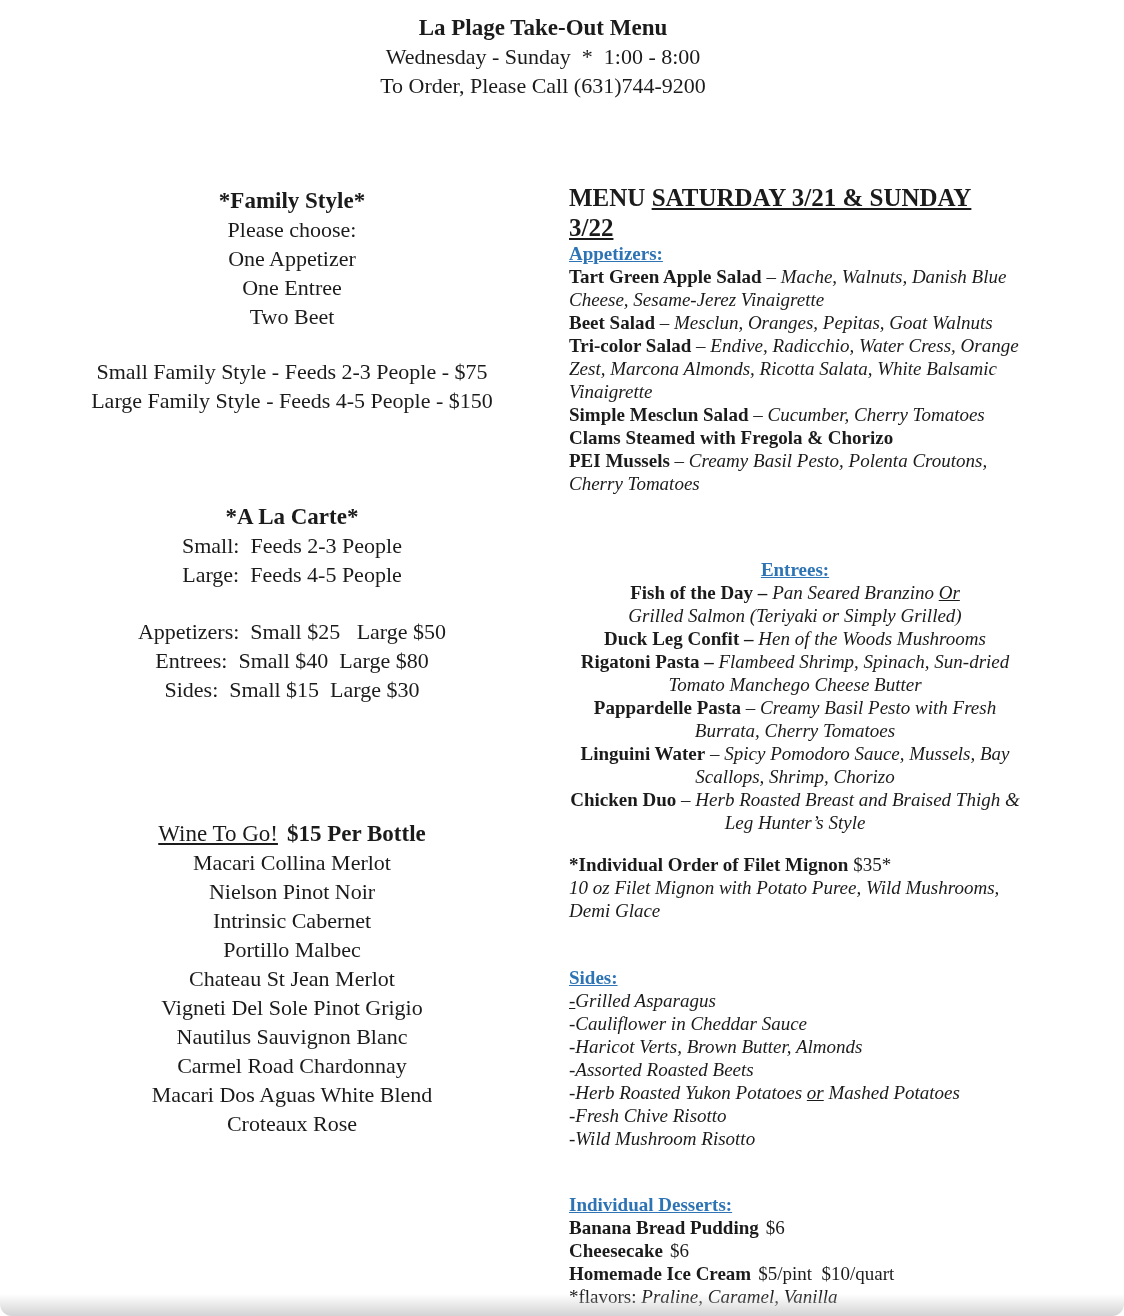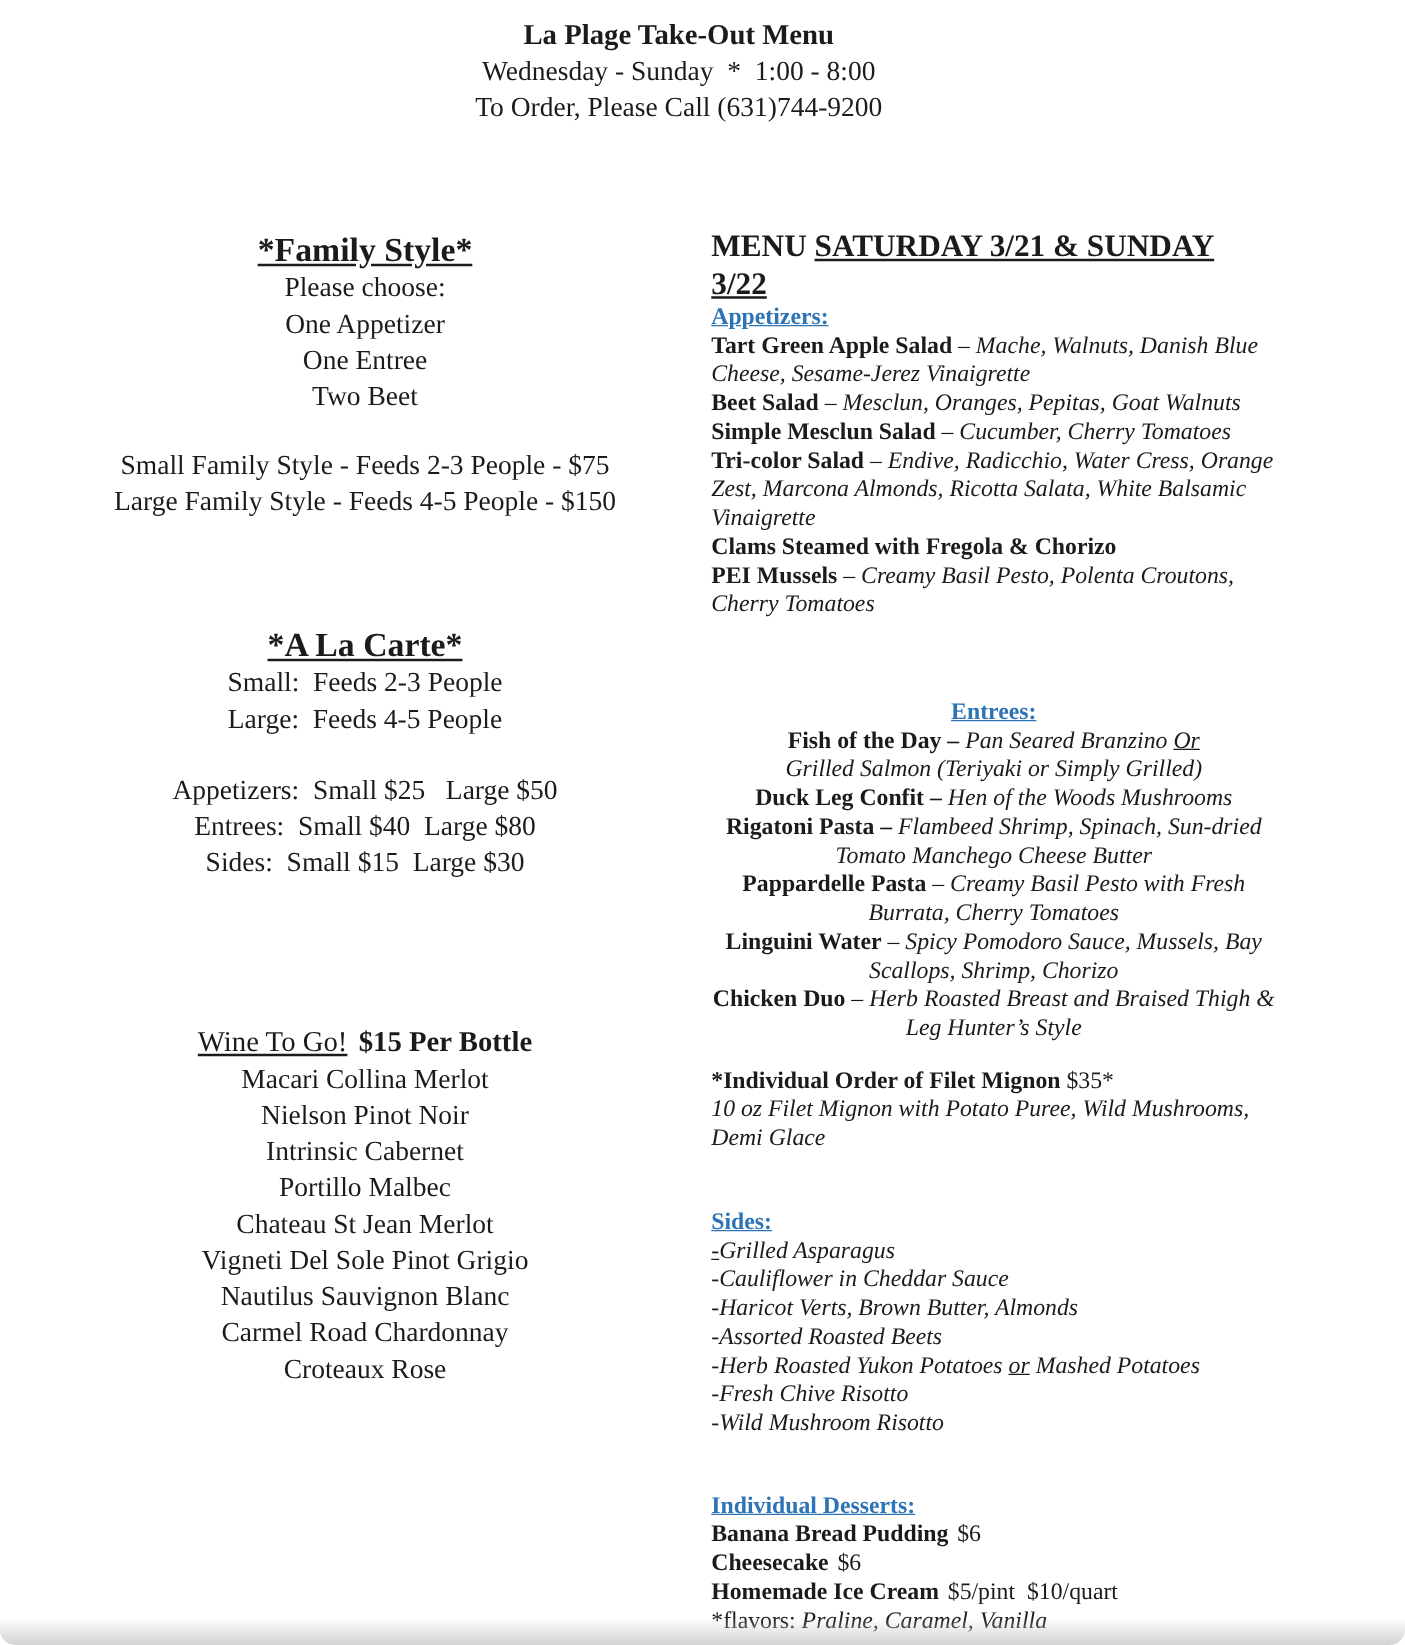--- a/index.html
+++ b/index.html
@@ -31,21 +31,21 @@
 
   
   .lblock {
     position: absolute;
     left: 22px;
     width: 540px;
     text-align: center;
     font-size: 22px;
     line-height: 29px;
   }
-  .l-heading { font-weight: bold; font-size: 27px; text-decoration: underline; }
+  .l-heading { font-weight: bold; font-size: 23px; }
   .l-line { min-height: 29px; }
   .fs-top      { top: 186px; }
   .fs-pricing  { top: 357px; }
   .alc-top     { top: 502px; }
   .alc-pricing { top: 617px; }
   .wine-block  { top: 819px; }
   .wine-head { font-size: 23px; }
   .wine-price { font-weight: bold; margin-left: 9px; }
 
   
@@ -119,31 +119,32 @@
   <section class="lblock wine-block">
     <div class="l-line wine-head"><span class="u">Wine To Go!</span><span class="wine-price">$15 Per Bottle</span></div>
     <div class="l-line">Macari Collina Merlot</div>
     <div class="l-line">Nielson Pinot Noir</div>
     <div class="l-line">Intrinsic Cabernet</div>
     <div class="l-line">Portillo Malbec</div>
     <div class="l-line">Chateau St Jean Merlot</div>
     <div class="l-line">Vigneti Del Sole Pinot Grigio</div>
     <div class="l-line">Nautilus Sauvignon Blanc</div>
     <div class="l-line">Carmel Road Chardonnay</div>
+    <div class="l-line">Macari Dos Aguas White Blend</div>
     <div class="l-line">Croteaux Rose</div>
   </section>
 
   <section class="rblock menu-heading"><span>MENU </span><span class="u">SATURDAY 3/21 &amp; SUNDAY 3/22</span></section>
 
   <section class="rblock apps">
     <div class="sec-heading">Appetizers:</div>
     <p class="item"><span class="b">Tart Green Apple Salad</span><span> – </span><span class="i">Mache, Walnuts, Danish Blue Cheese, Sesame-Jerez Vinaigrette</span></p>
     <p class="item"><span class="b">Beet Salad</span><span> – </span><span class="i">Mesclun, Oranges, Pepitas, Goat Walnuts</span></p>
+    <p class="item"><span class="b">Tri-color Salad</span><span> – </span><span class="i">Endive, Radicchio, Water Cress, Orange Zest, Marcona Almonds, Ricotta Salata, White Balsamic Vinaigrette</span></p>
     <p class="item"><span class="b">Simple Mesclun Salad</span><span> – </span><span class="i">Cucumber, Cherry Tomatoes</span></p>
-    <p class="item"><span class="b">Tri-color Salad</span><span> – </span><span class="i">Endive, Radicchio, Water Cress, Orange Zest, Marcona Almonds, Ricotta Salata, White Balsamic Vinaigrette</span></p>
     <p class="item"><span class="b">Clams Steamed with Fregola &amp; Chorizo</span><span></span><span class="i"></span></p>
     <p class="item"><span class="b">PEI Mussels</span><span> – </span><span class="i">Creamy Basil Pesto, Polenta Croutons, Cherry Tomatoes</span></p>
   </section>
 
   <section class="rblock ents">
     <div class="sec-heading">Entrees:</div>
     <p class="item"><span class="b">Fish of the Day –</span><span class="i"> Pan Seared Branzino </span><span class="i u">Or</span><br><span class="i">Grilled Salmon (Teriyaki or Simply Grilled)</span></p>
     <p class="item"><span class="b">Duck Leg Confit –</span><span> </span><span class="i">Hen of the Woods Mushrooms</span></p>
     <p class="item"><span class="b">Rigatoni Pasta –</span><span> </span><span class="i">Flambeed Shrimp, Spinach, Sun-dried Tomato Manchego Cheese Butter</span></p>
     <p class="item"><span class="b">Pappardelle Pasta</span><span> – </span><span class="i">Creamy Basil Pesto with Fresh Burrata, Cherry Tomatoes</span></p>

